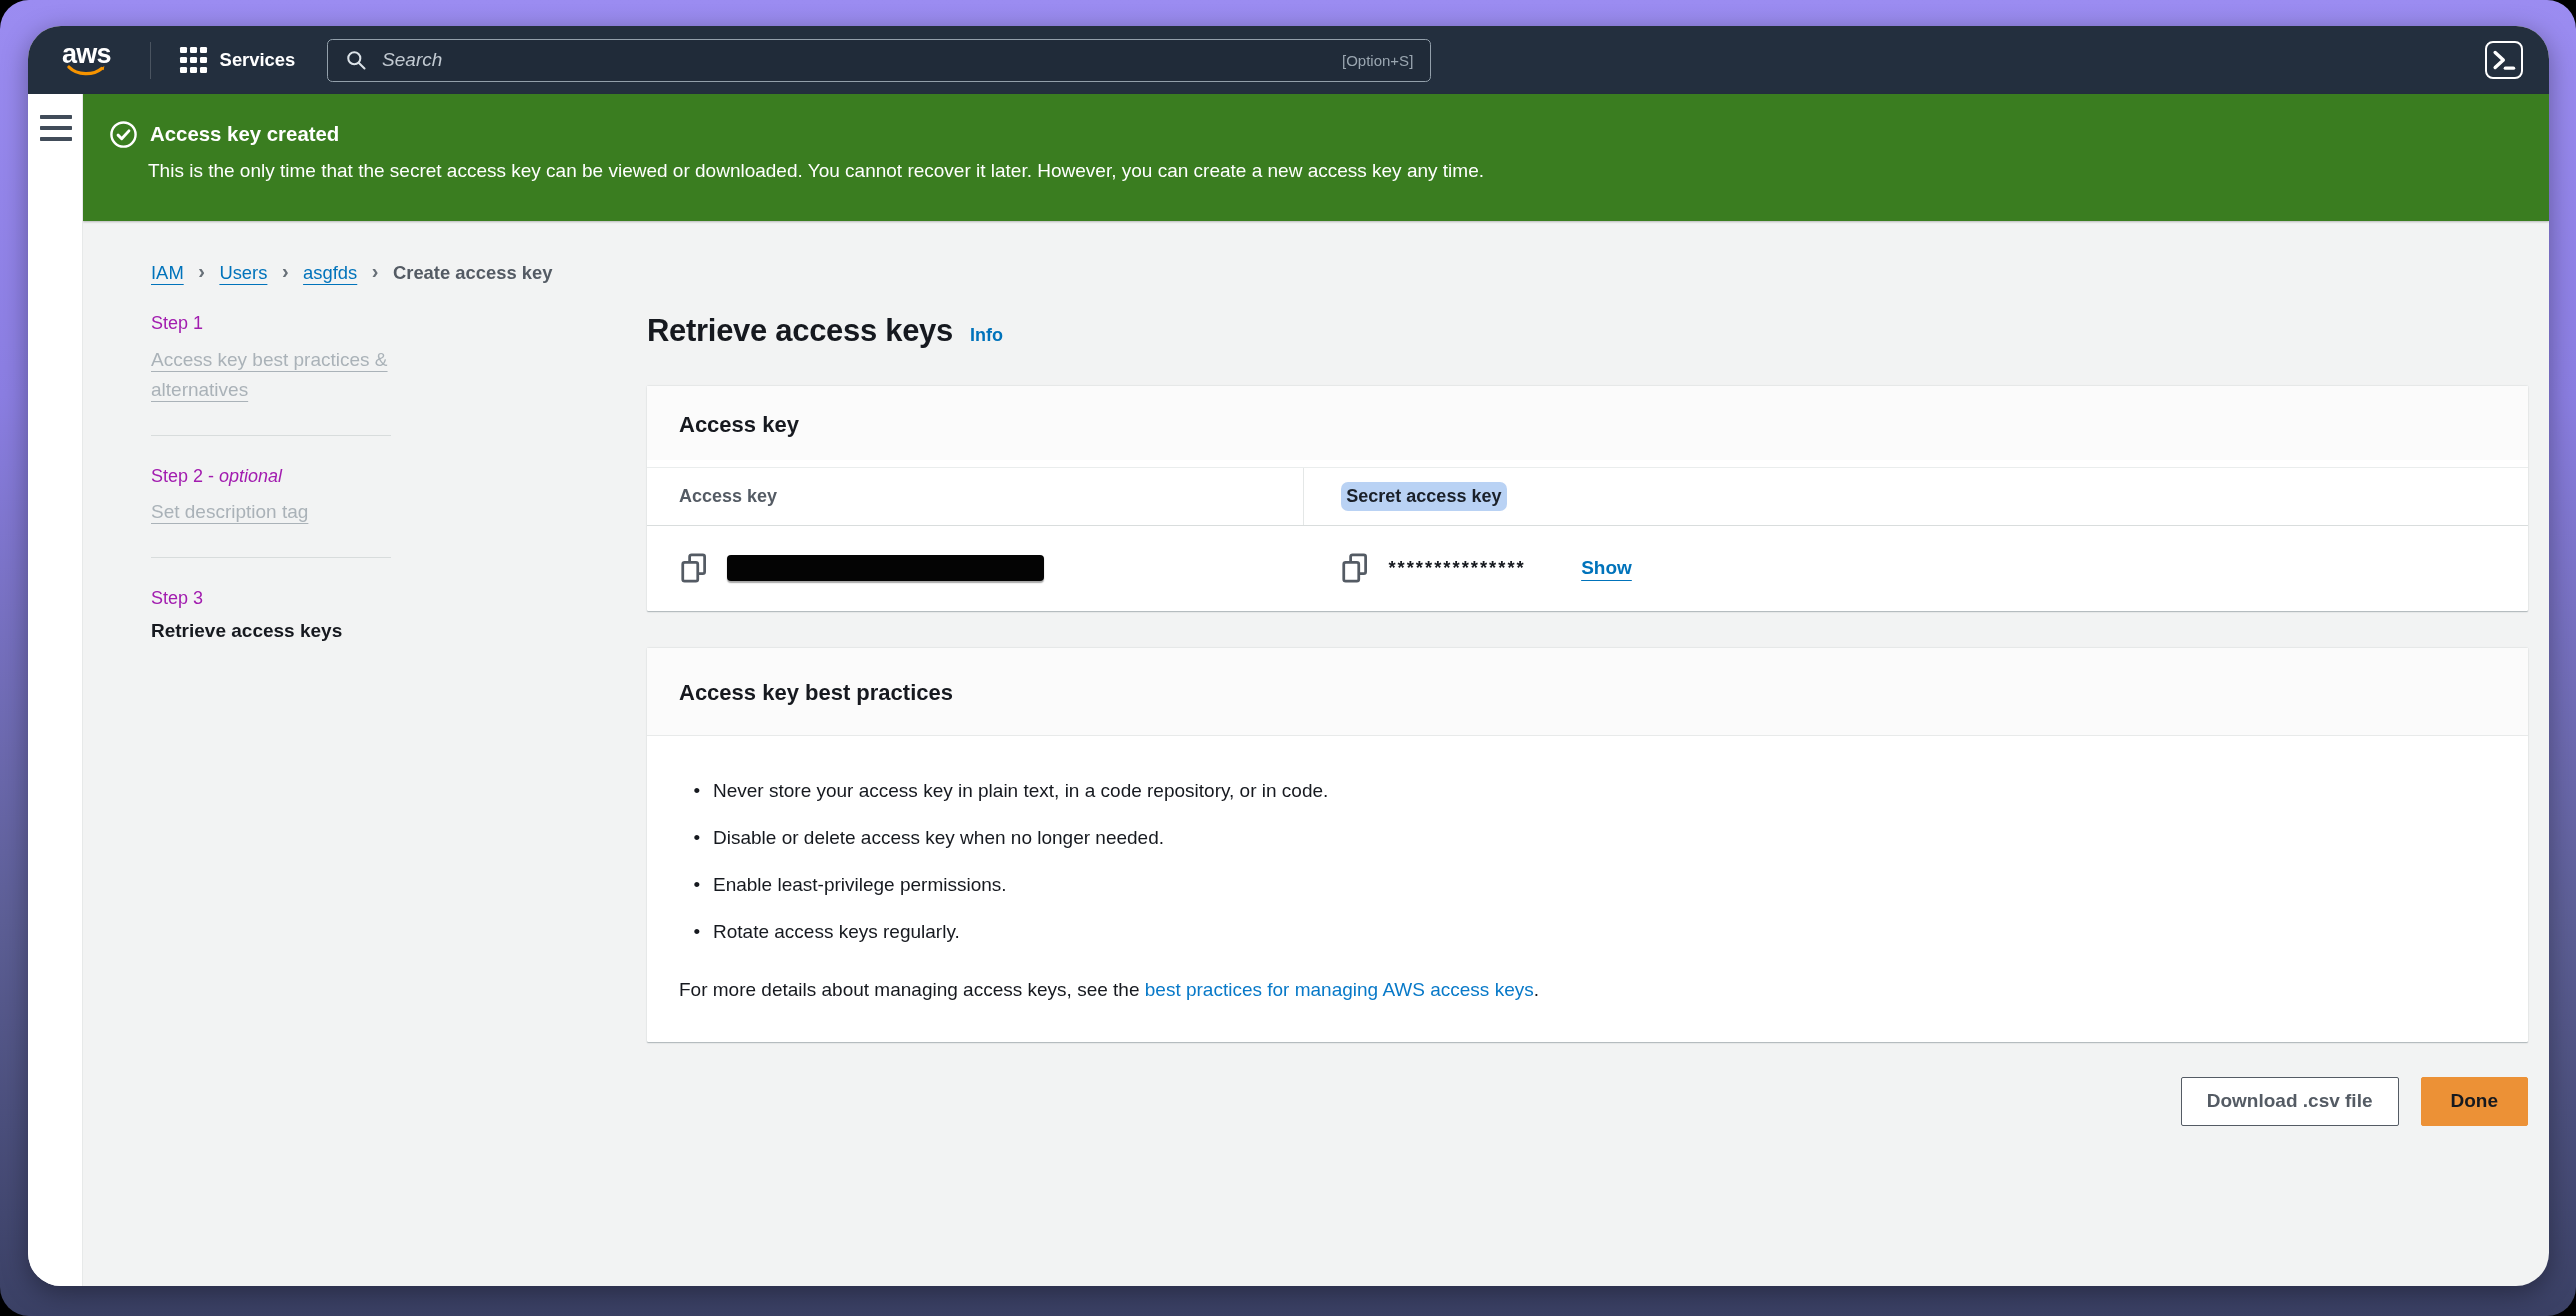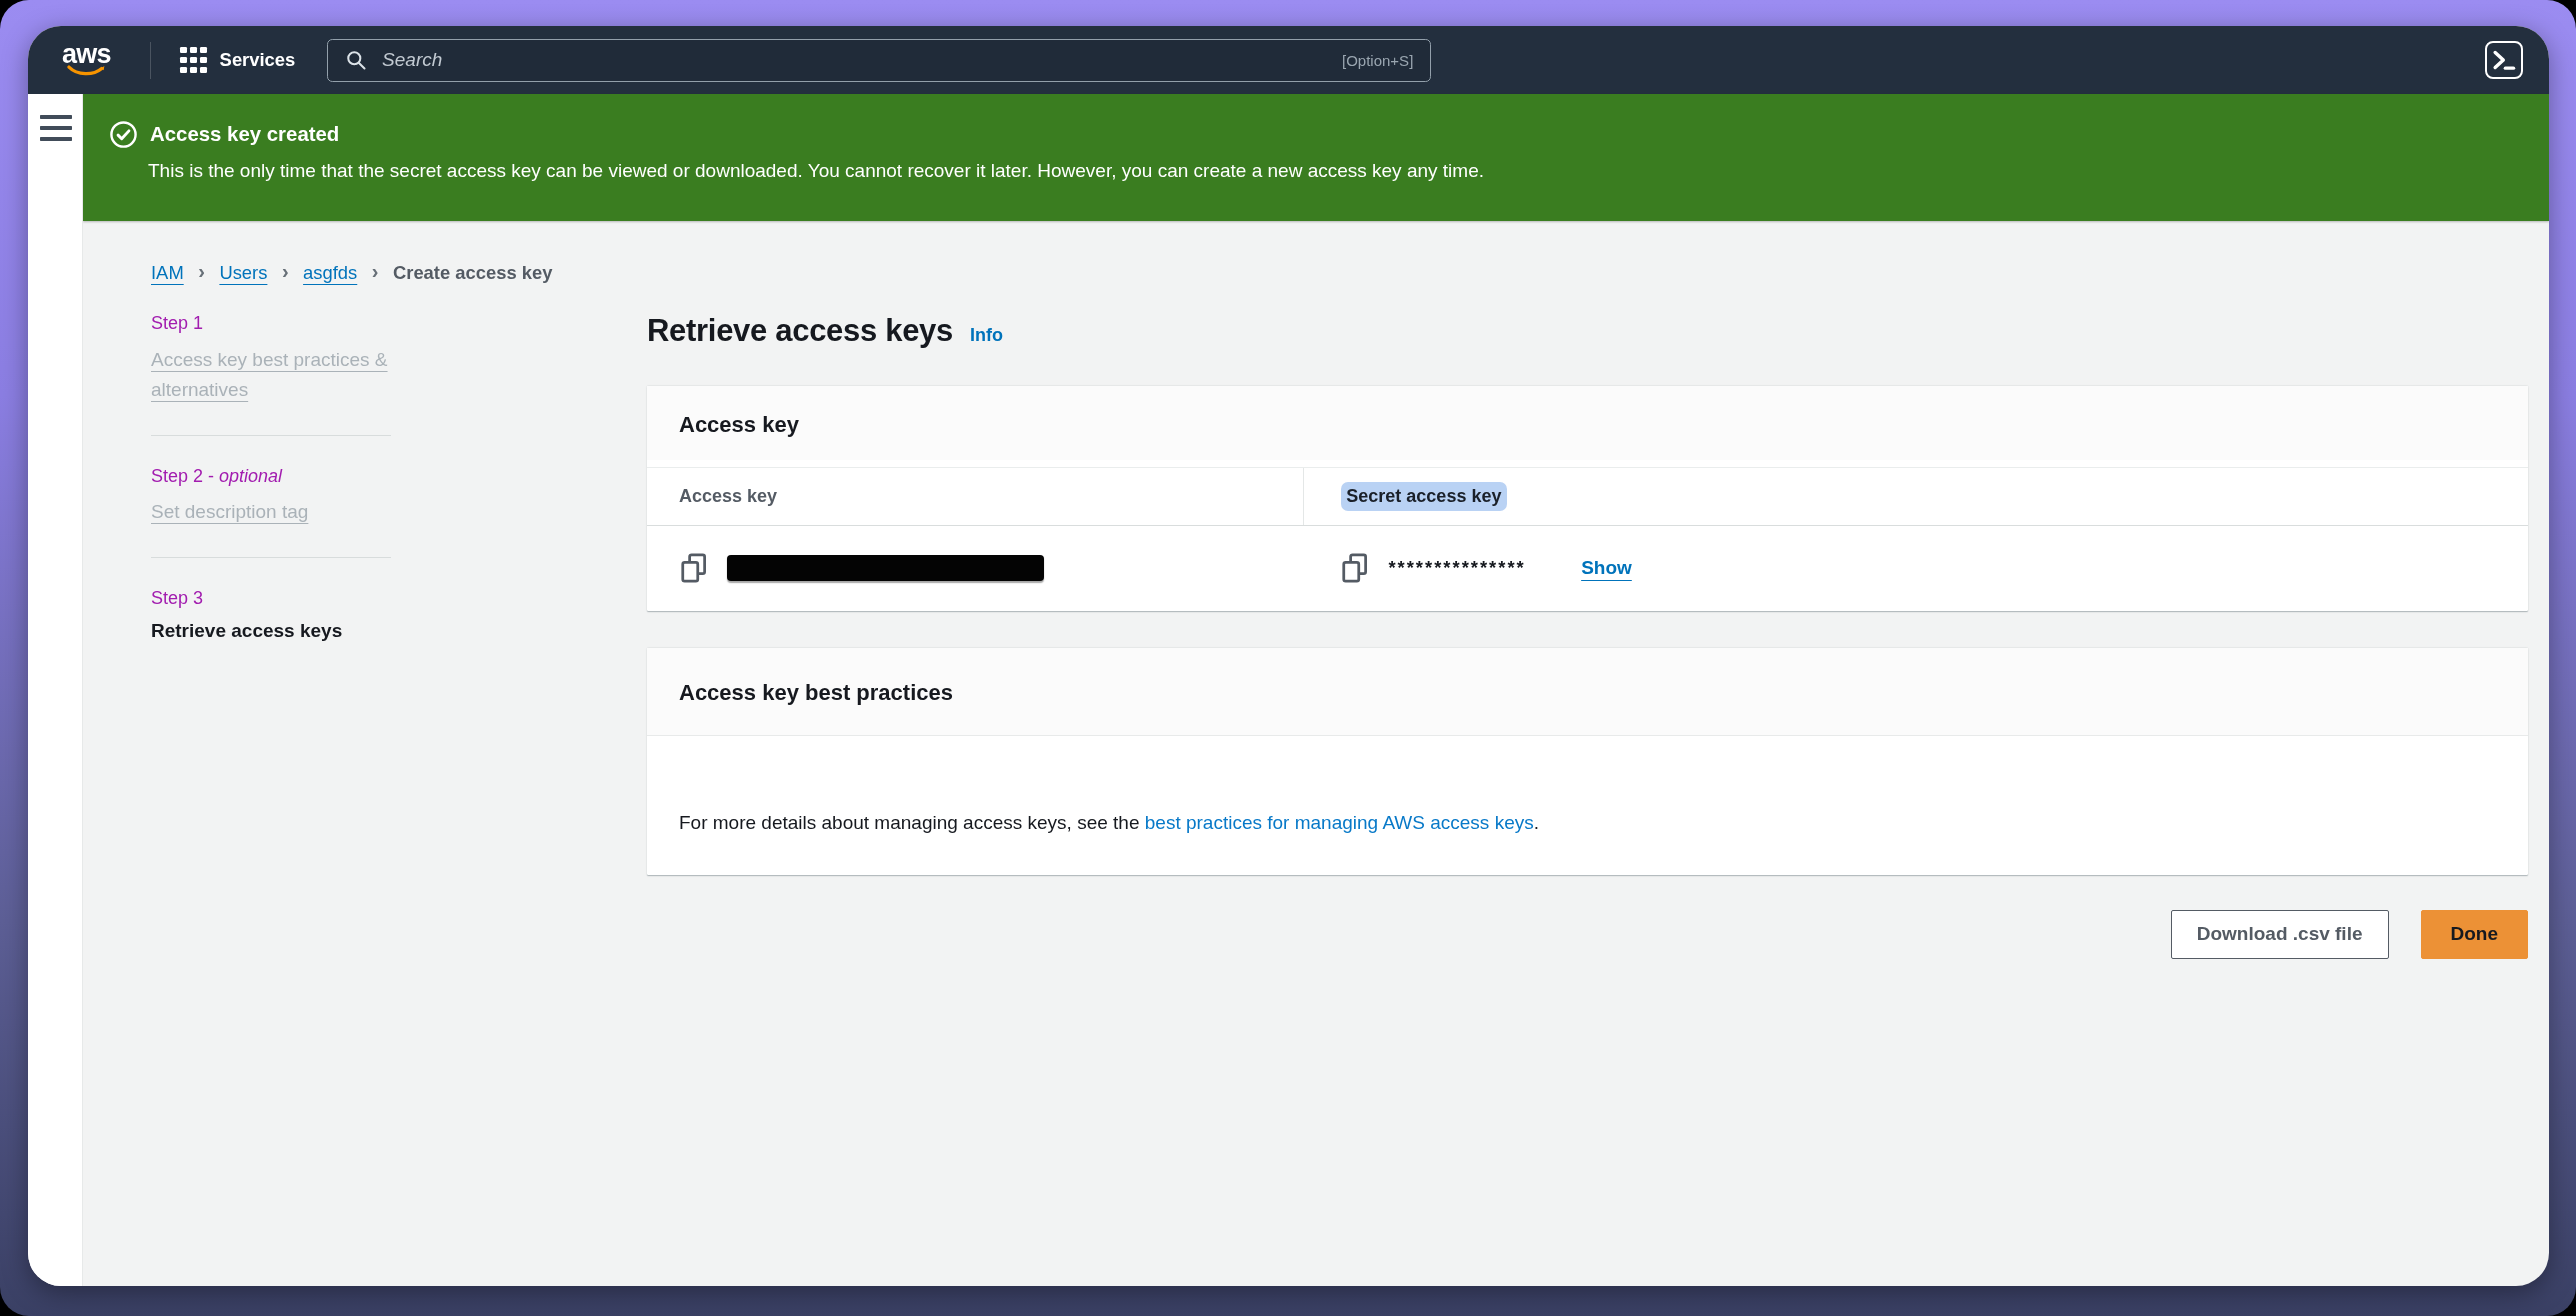--- a/index.html
+++ b/index.html
@@ -83,21 +83,21 @@
   .mask { color:#16191f; font-size:18.4px; font-weight:700; letter-spacing:2px; }
   .show-link { color:#0073bb; font-size:19px; font-weight:700; text-decoration:underline; text-underline-offset:6px; margin-left:37px; cursor:pointer;text-align:center; }
 
   .bp-body { padding:42px 32px 41px 32px; }
   .bp-list { list-style:none; }
   .bp-list li { position:relative; color:#16191f; font-size:19px; line-height:26px; padding-left:34px; margin-bottom:21px; }
   .bp-list li::before { content:"•"; position:absolute; left:14.5px; color:#16191f; }
   .bp-footer { color:#16191f; font-size:19px; margin-top:34px; }
   .bp-footer a { color:#0879c8; text-decoration:none; cursor:pointer; }
 
-  .actions { display:flex; justify-content:flex-end; align-items:center; gap:32px; margin-top:35px; }
+  .actions { display:flex; justify-content:flex-end; align-items:center; gap:22px; margin-top:35px; }
   .btn { height:49px; border-radius:2px; font-size:19px; font-weight:700; display:flex; align-items:center; cursor:pointer; }
   .btn-secondary { background:#fff; border:1.3px solid #545b64; color:#545b64; padding:0 25px; }
   .btn-primary { background:#ec9136; border:1.3px solid #ec9136; color:#16191f; padding:16px 29px; }
 </style>
 </head>
 <body>
 
 <div class="stage">
   <div class="window">
 
@@ -229,20 +229,26 @@
                 </div>
               </div>
             </div>
           </section>
 
           <section class="card card2">
             <div class="card-header">
               <h2>Access key best practices</h2>
             </div>
             <div class="bp-body">
+              <ul class="bp-list">
+                <li>Never store your access key in plain text, in a code repository, or in code.</li>
+                <li>Disable or delete access key when no longer needed.</li>
+                <li>Enable least-privilege permissions.</li>
+                <li>Rotate access keys regularly.</li>
+              </ul>
               <div class="bp-footer">
                 <span>For more details about managing access keys, see the </span><a>best practices for managing AWS access keys</a><span>.</span>
               </div>
             </div>
           </section>
 
           <div class="actions">
             <button class="btn btn-secondary">Download .csv file</button>
             <button class="btn btn-primary">Done</button>
           </div>

